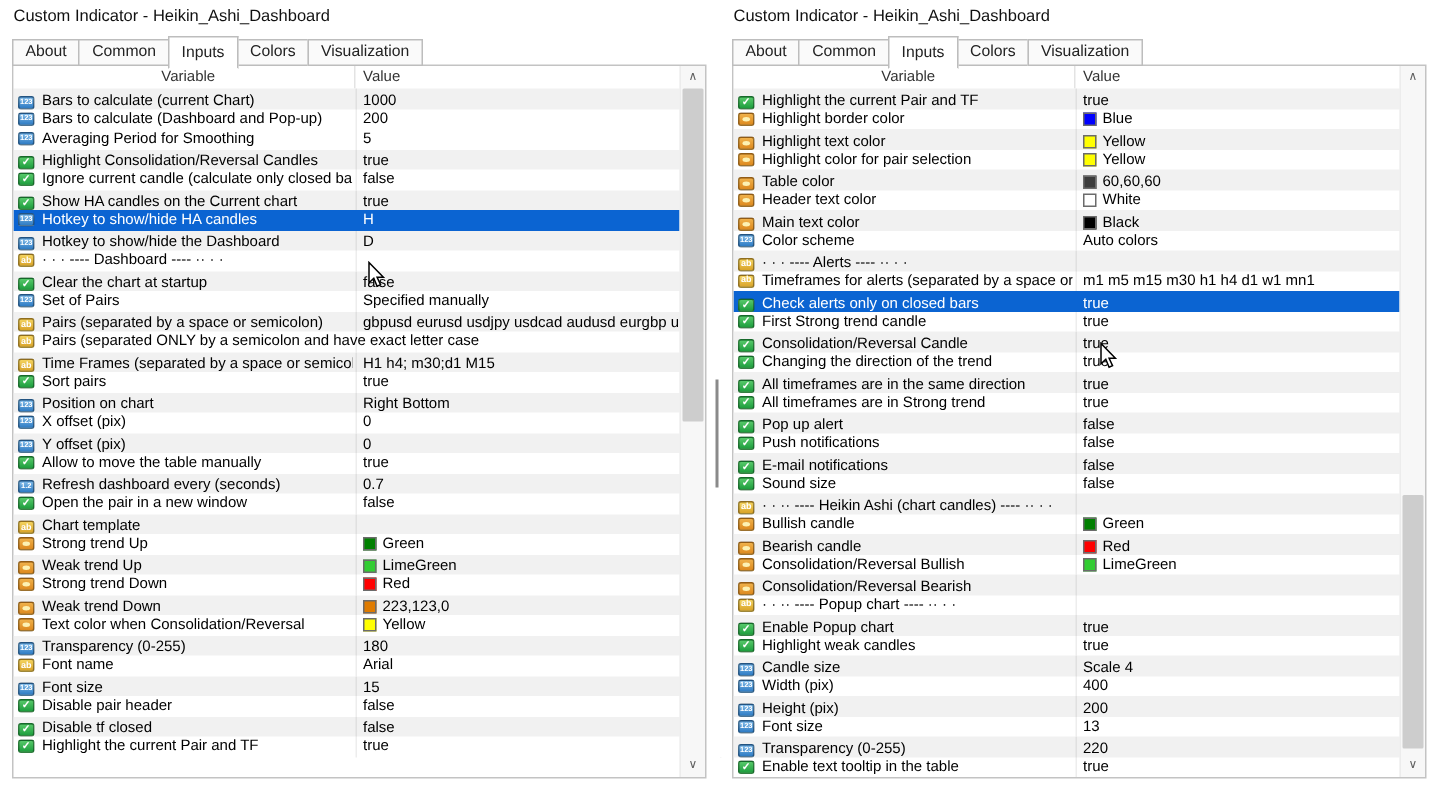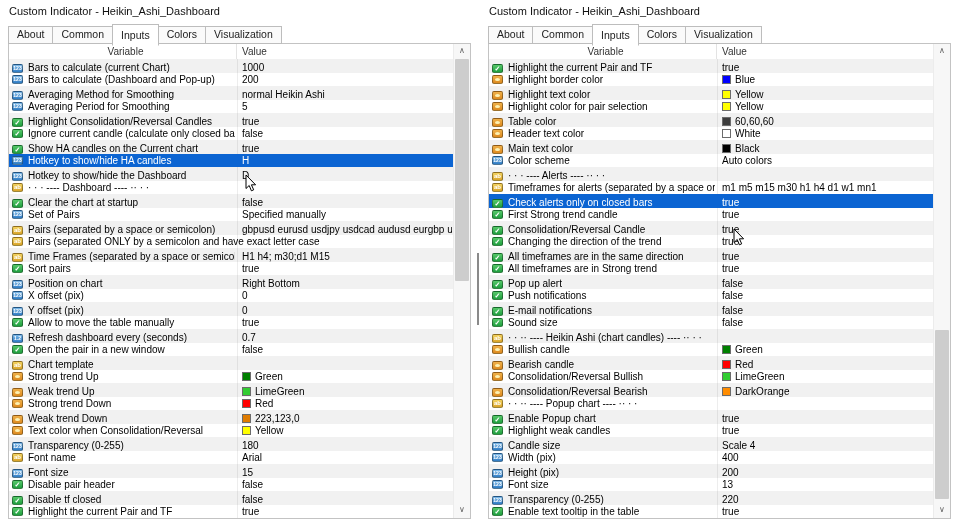--- a/index.html
+++ b/index.html
@@ -80,28 +80,20 @@
             </span>
           </div>
           <div class="row">
             <span class="icon num">123</span>
             <span class="label">Bars to calculate (Dashboard and Pop-up)</span>
             <span class="coldiv"></span>
             <span class="val">
               <span>200</span>
             </span>
           </div>
-          <div class="row alt">
-            <span class="icon num">123</span>
-            <span class="label">Averaging Method for Smoothing</span>
-            <span class="coldiv"></span>
-            <span class="val">
-              <span>normal Heikin Ashi</span>
-            </span>
-          </div>
           <div class="row">
             <span class="icon num">123</span>
             <span class="label">Averaging Period for Smoothing</span>
             <span class="coldiv"></span>
             <span class="val">
               <span>5</span>
             </span>
           </div>
           <div class="row alt">
             <span class="icon bool">✓</span>
@@ -585,24 +577,20 @@
               <span class="swatch" style="background: rgb(50, 205, 50);"></span>
               <span>LimeGreen</span>
             </span>
           </div>
           <div class="row alt">
             <span class="icon color">
               <span class="oval"></span>
             </span>
             <span class="label">Consolidation/Reversal Bearish</span>
             <span class="coldiv"></span>
-            <span class="val">
-              <span class="swatch" style="background: rgb(255, 140, 0);"></span>
-              <span>DarkOrange</span>
-            </span>
           </div>
           <div class="row">
             <span class="icon str">ab</span>
             <span class="label full">· · ·· ---- Popup chart ---- ·· · ·</span>
             <span class="coldiv"></span>
           </div>
           <div class="row alt">
             <span class="icon bool">✓</span>
             <span class="label">Enable Popup chart</span>
             <span class="coldiv"></span>

